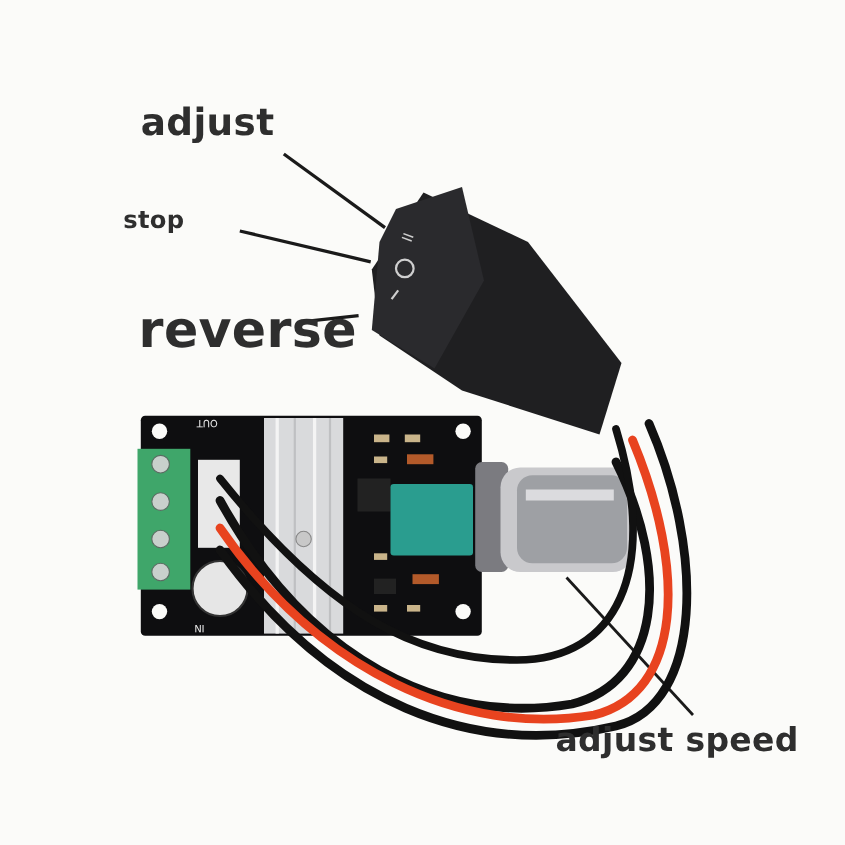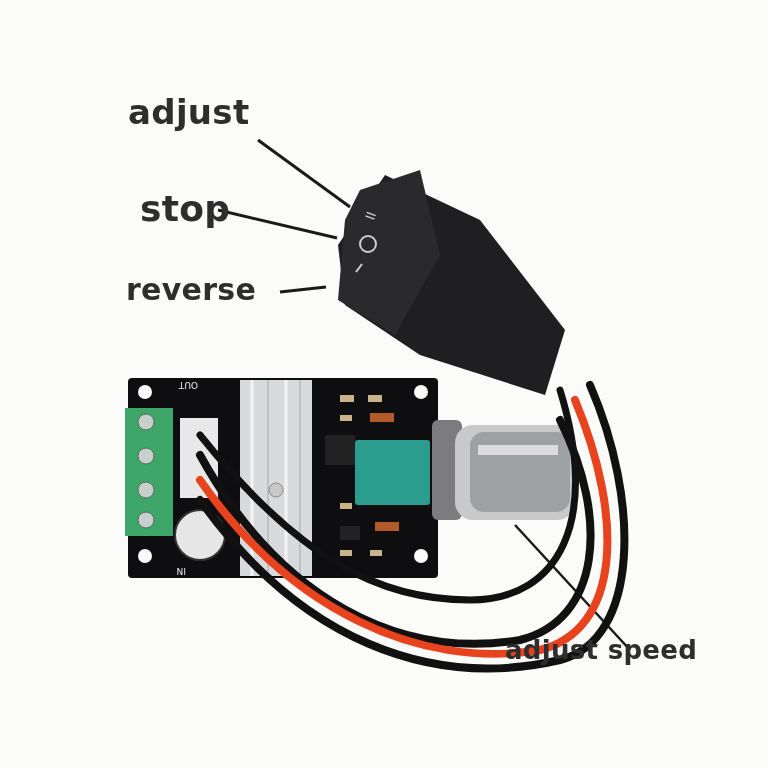--- a/index.html
+++ b/index.html
@@ -3,23 +3,23 @@
   <meta charset="utf-8">
   <style>
     * { box-sizing: border-box; margin: 0; padding: 0; }
     html, body { width: 768px; height: 768px; background: #fbfbf9; overflow: hidden; }
     body { position: relative; font-family: "DejaVu Sans", sans-serif; }
     .label {
       position: absolute; color: #2e2e2e; font-weight: bold; letter-spacing: 0.3px;
       font-family: "DejaVu Sans", sans-serif;
     }
     #lbl-forward { left: 128px; top: 92px; font-size: 34px; }
-    #lbl-stop { left: 140px; top: 188px; font-size: 36px; }
-    #lbl-reverse { left: 126px; top: 272px; font-size: 30px; }
-    #lbl-speed { left: 505px; top: 635px; font-size: 26px; }
+    #lbl-stop { left: 112px; top: 188px; font-size: 22px; }
+    #lbl-reverse { left: 126px; top: 272px; font-size: 46px; }
+    #lbl-speed { left: 505px; top: 656px; font-size: 30px; }
     svg.scene { position: absolute; left: 0; top: 0; }
     .pcb-text { font-family: "DejaVu Sans", sans-serif; font-size: 9px; fill: #e8e8e8; }
   </style>
 </head>
 <body>
 
 <svg class="scene" width="768" height="768" viewBox="0 0 768 768">
 
   <line x1="258" y1="140" x2="350" y2="207" stroke="#1a1a1a" stroke-width="3"></line>
   <line x1="218" y1="210" x2="337" y2="238" stroke="#1a1a1a" stroke-width="3"></line>

